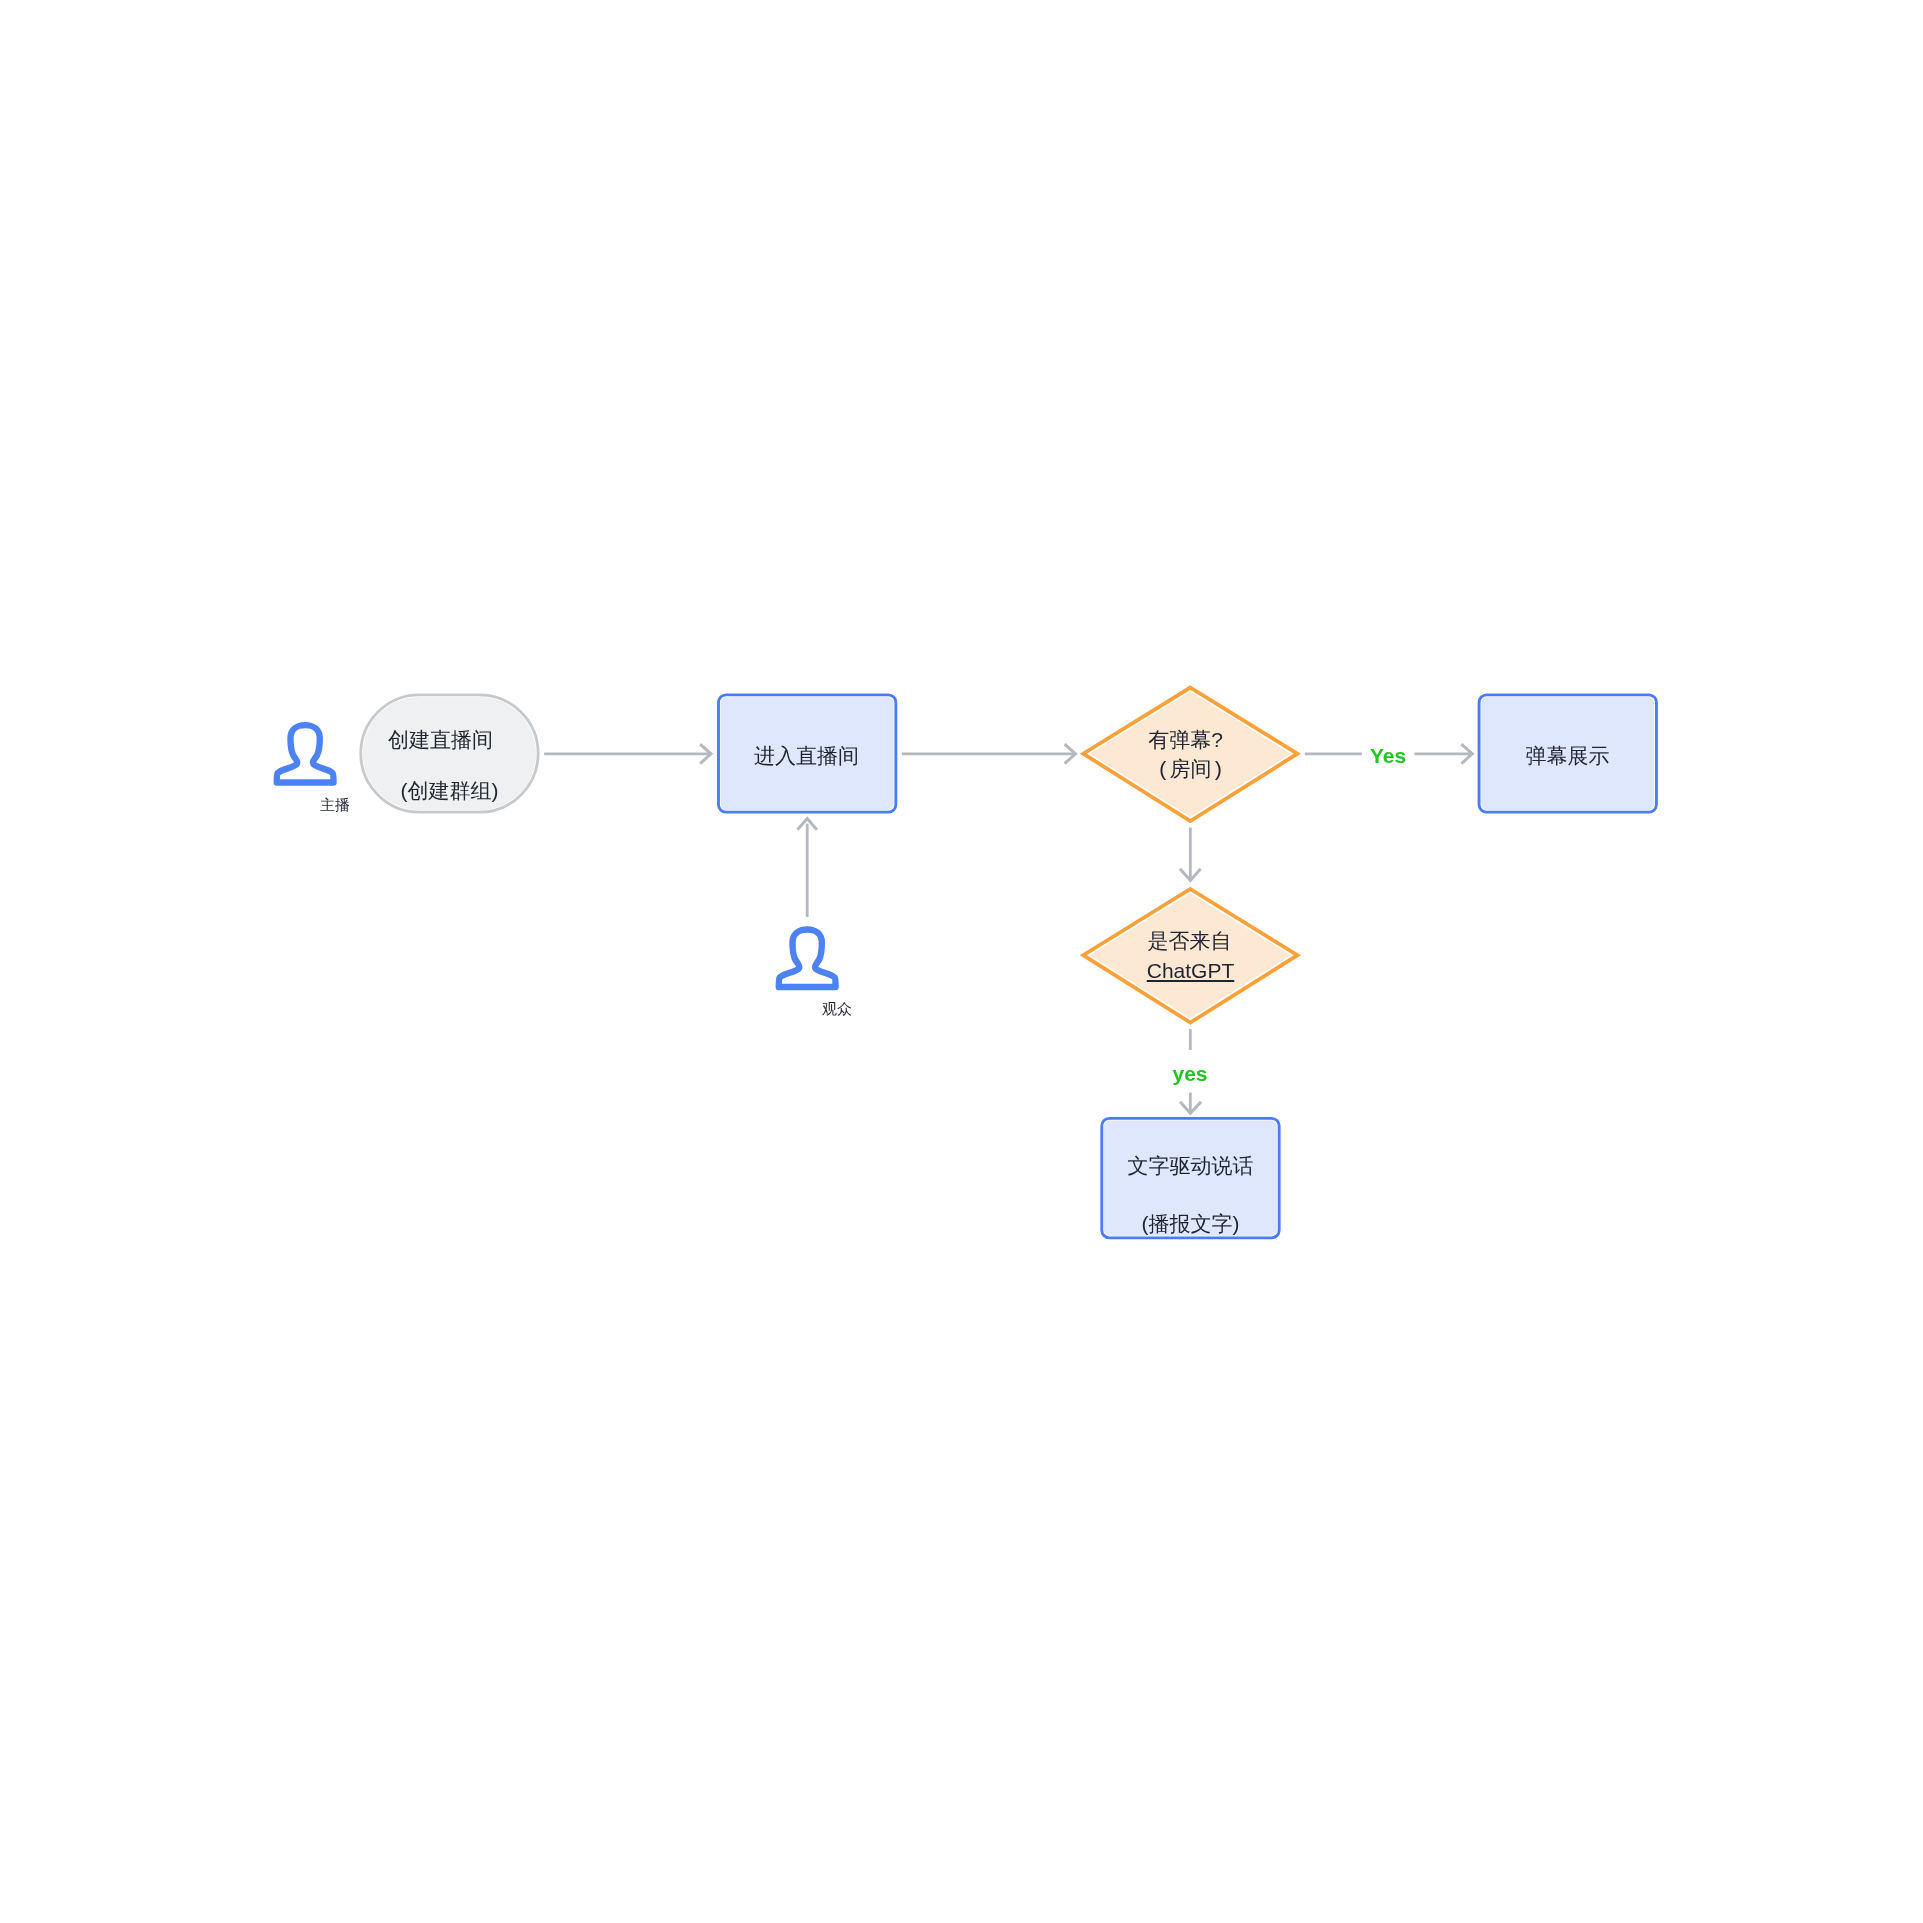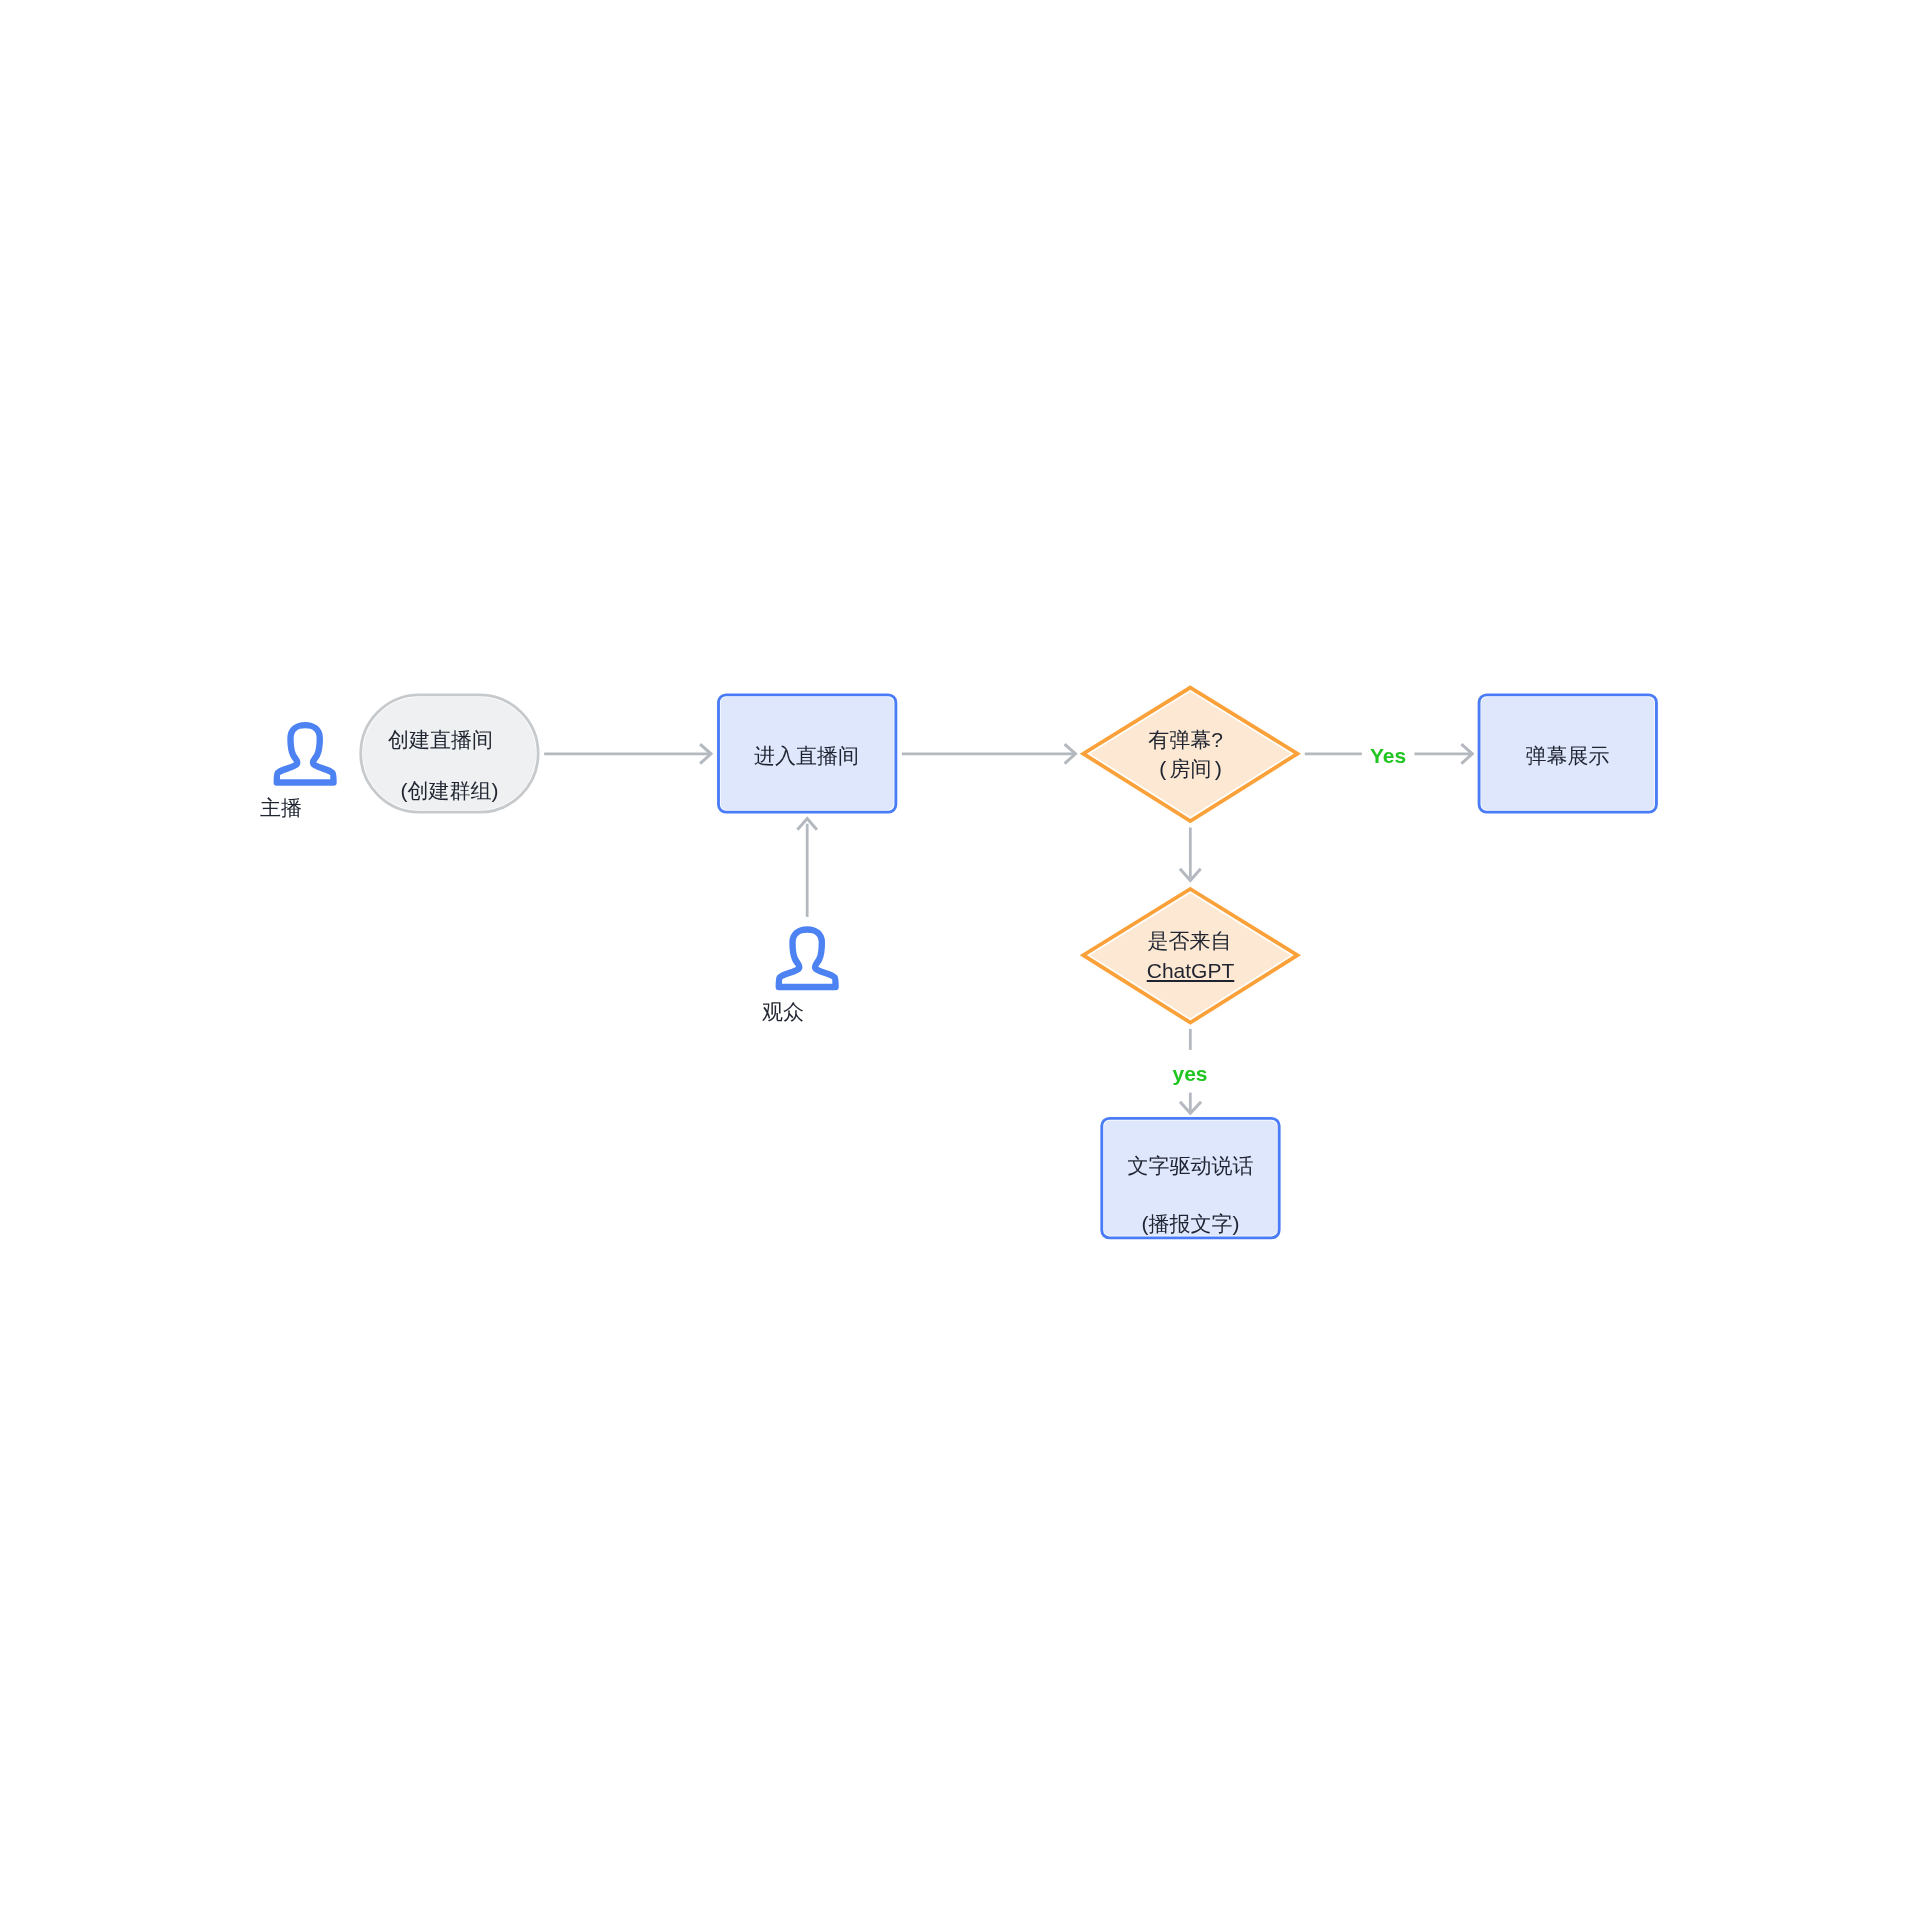--- a/index.html
+++ b/index.html
@@ -3,21 +3,21 @@
 <meta charset="utf-8">
 <title>flowchart</title>
 <style>
   html,body{margin:0;padding:0;background:#ffffff;}
   #page{position:relative;width:1924px;height:1924px;background:#ffffff;overflow:hidden;
         -webkit-font-smoothing:antialiased;
         font-family:"Liberation Sans",sans-serif;}
   .nline{position:absolute;will-change:transform;transform:translateZ(0);width:301px;text-align:center;color:#1f2430;font-size:21px;line-height:21px;white-space:nowrap;}
   svg.layer{position:absolute;left:0;top:0;width:1924px;height:1924px;overflow:visible;}
   .elabel{position:absolute;will-change:transform;transform:translateZ(0);color:#21c521;font-size:21px;line-height:1;white-space:nowrap;text-align:center;font-weight:bold;}
-  .actorlabel{position:absolute;will-change:transform;transform:translateZ(0);color:#1f2430;font-size:21px;line-height:1;white-space:nowrap;text-align:left;}
+  .actorlabel{position:absolute;will-change:transform;transform:translateZ(0);color:#1f2430;font-size:15px;line-height:1;white-space:nowrap;text-align:right;}
 </style>
 </head>
 <body>
 
 <div id="page">
 
   <svg class="layer" viewBox="0 0 2560 2560">
     <g stroke="#b4b9bf" fill="none" stroke-width="3.7" stroke-linecap="butt" stroke-linejoin="miter">
       <path d="M724,1003 L943,1003"></path>
       <path d="M1074,1220 L1074,1096"></path>

